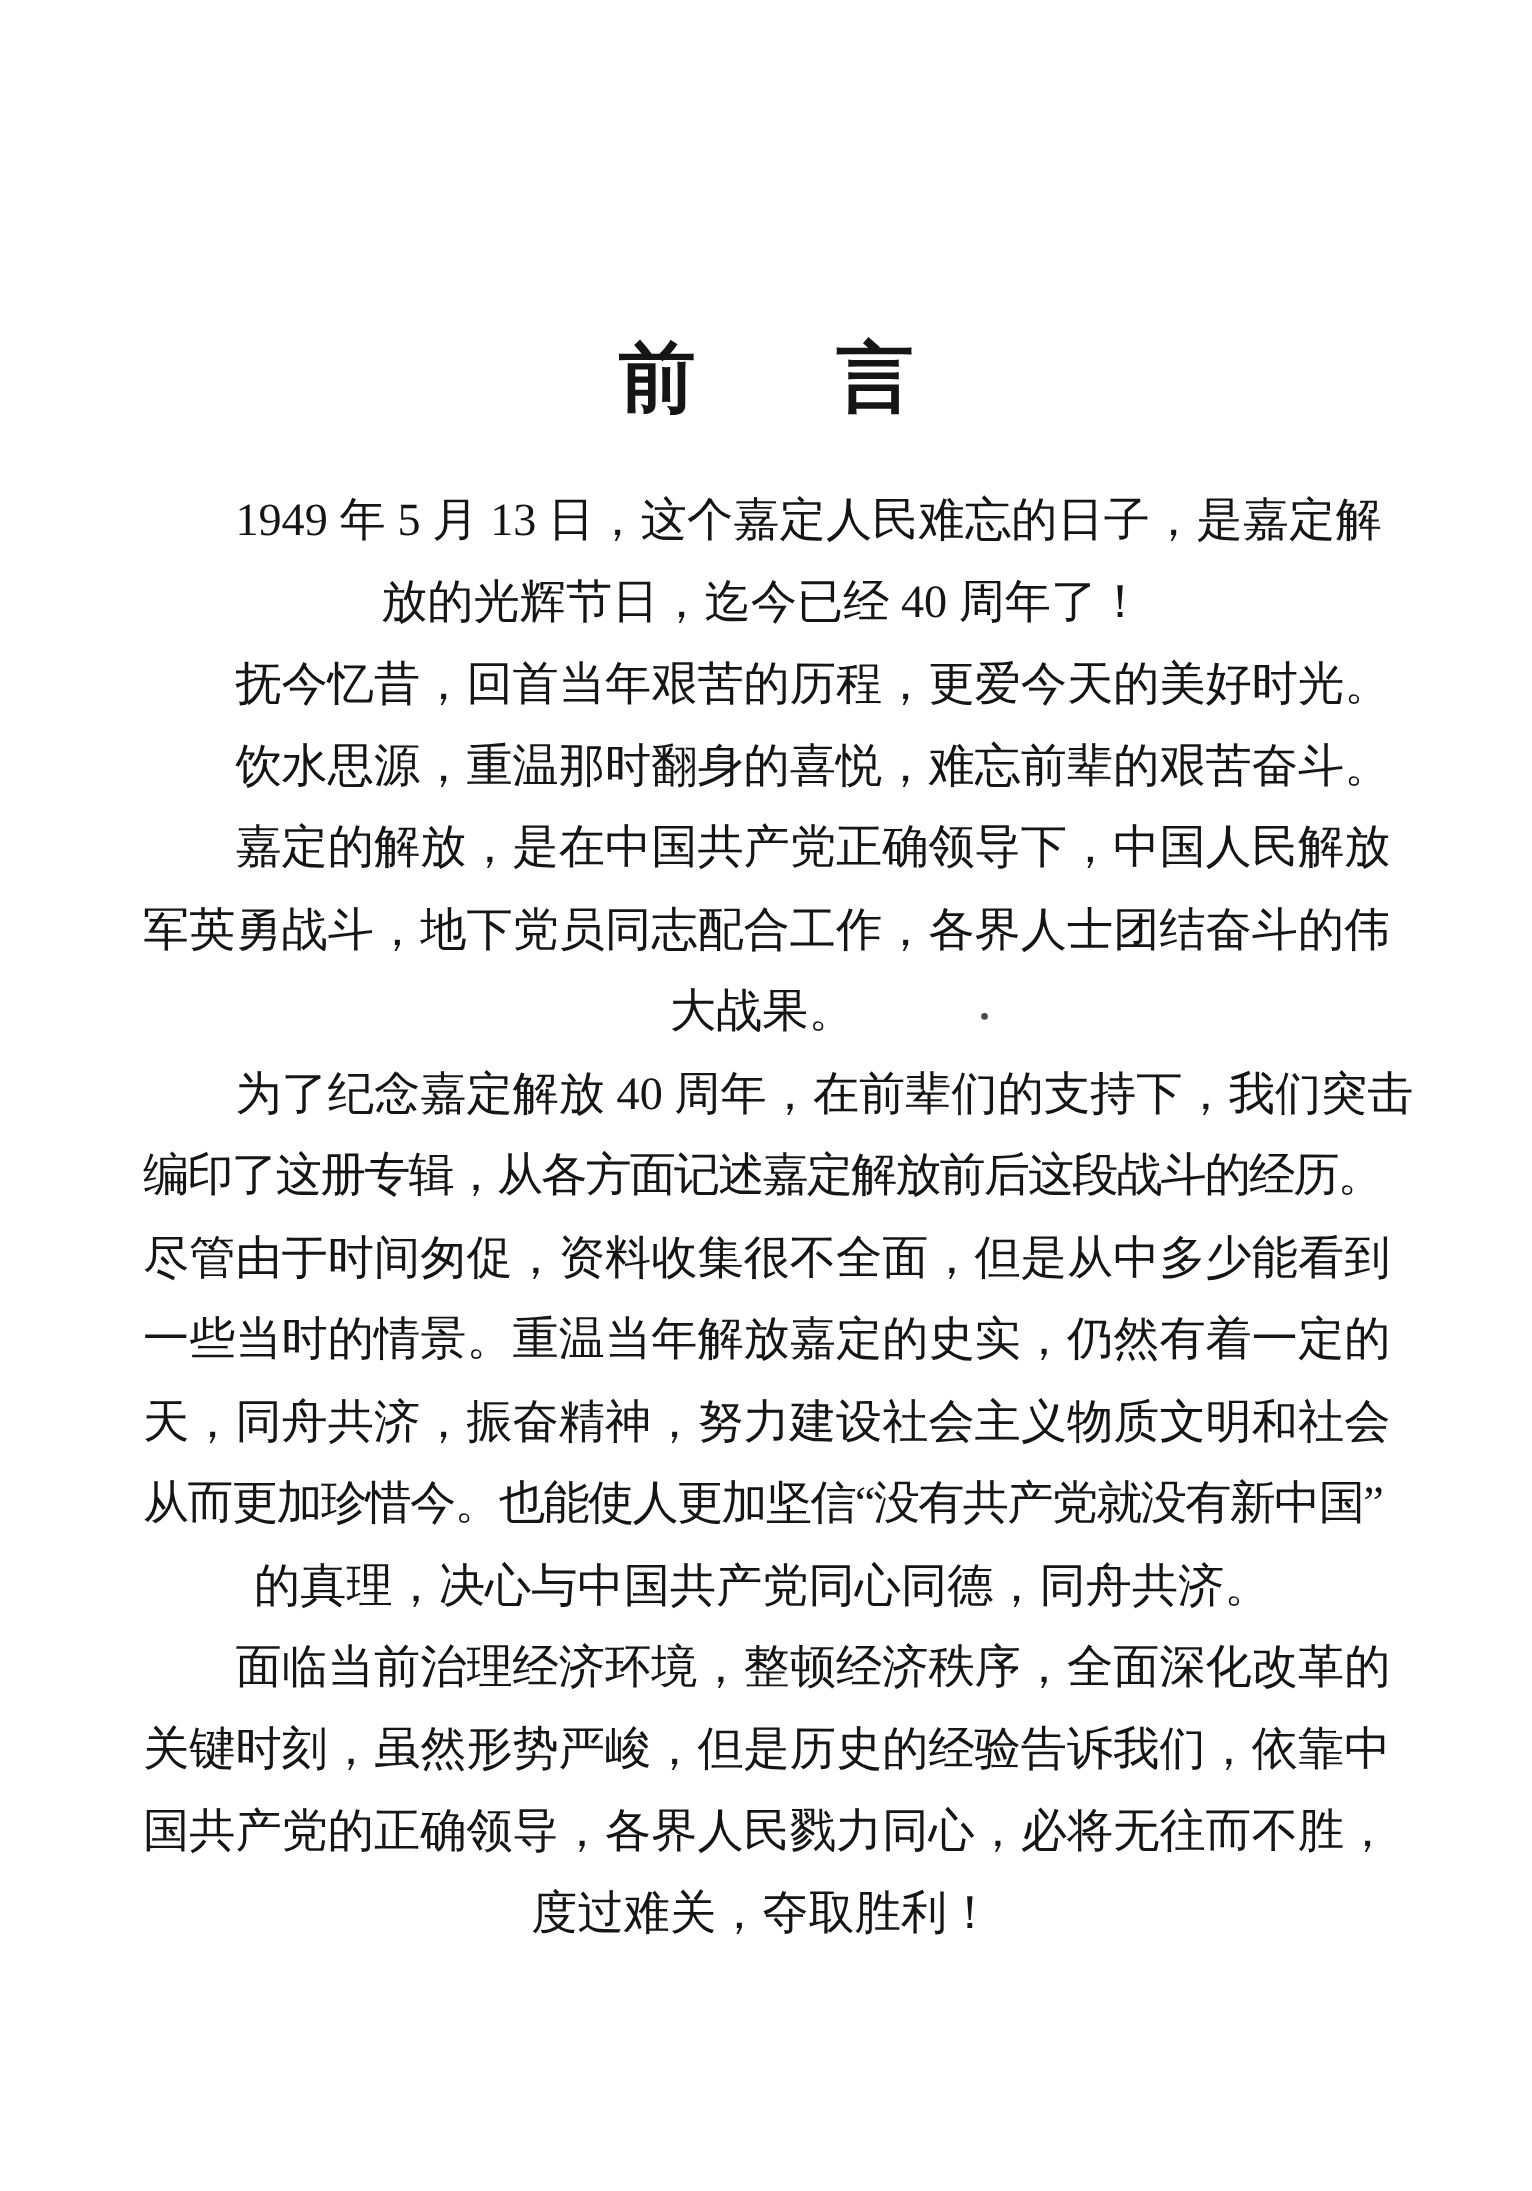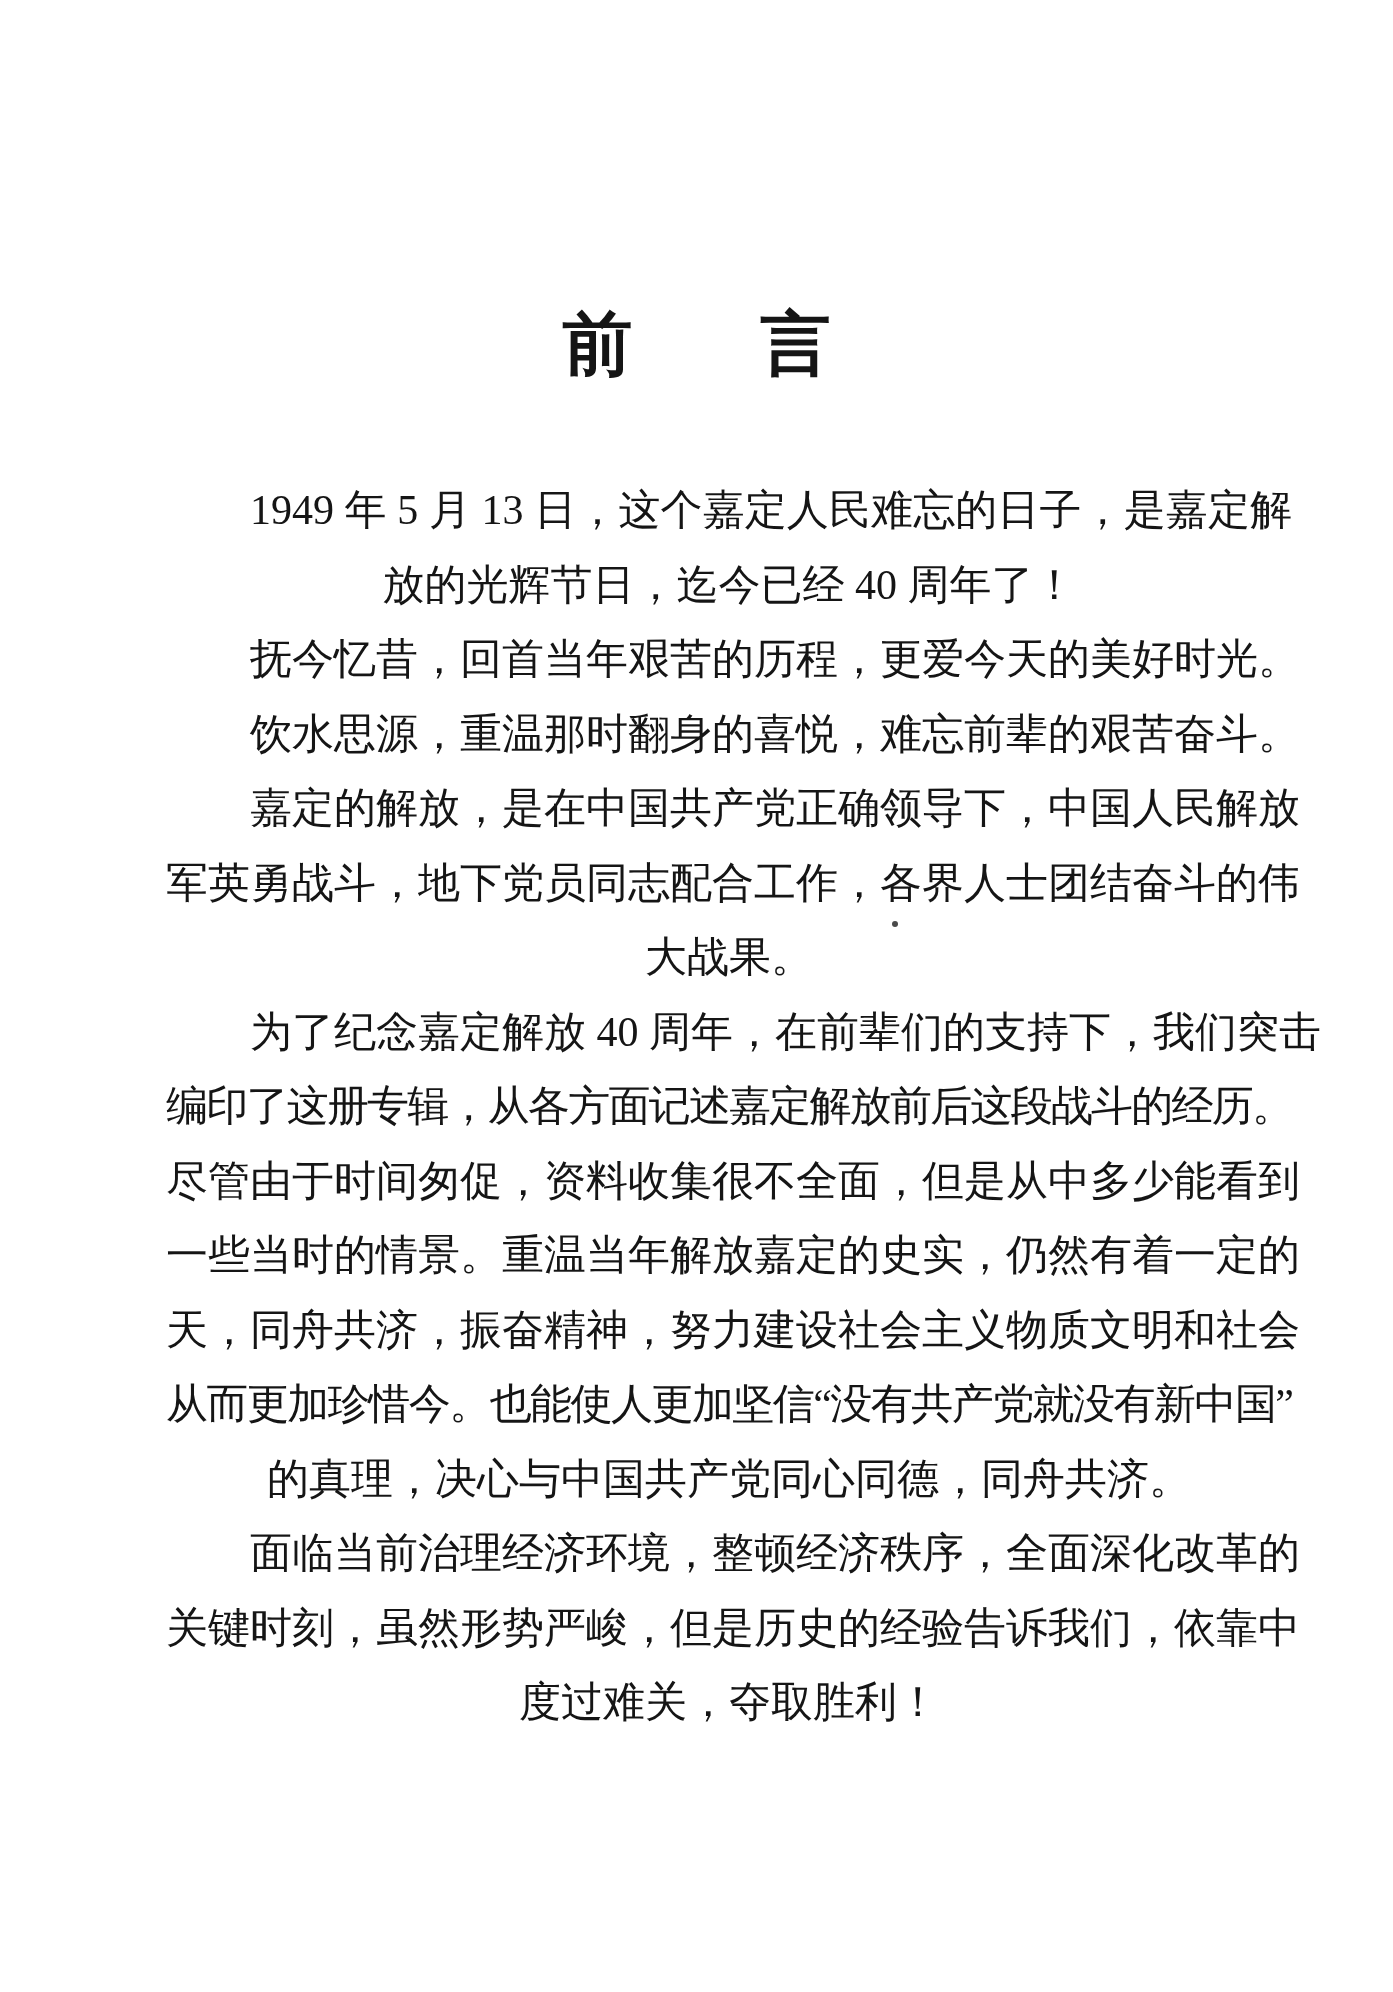--- a/index.html
+++ b/index.html
@@ -21,25 +21,24 @@
     justify-content: center;
     gap: 128px;
     font-size: 70px;
     font-weight: bold;
     line-height: 1;
     letter-spacing: 0;
   }
   .body-block {
     position: absolute;
     left: 130px;
-    top: 473px;
+    top: 436px;
     width: 1126px;
     font-size: 42px;
     line-height: 74.5px;
-    margin-left: 36px;
   }
   .line {
     height: 74.5px;
     white-space: nowrap;
     text-align: center;
   }
   .line.justify {
     text-align: justify;
     text-align-last: justify;
     -moz-text-align-last: justify;
@@ -78,18 +77,19 @@
       <div class="line">大战果。</div>
       <div class="line justify indent">为了纪念嘉定解放 40 周年，在前辈们的支持下，我们突击</div>
       <div class="line justify tight">编印了这册专辑，从各方面记述嘉定解放前后这段战斗的经历。</div>
       <div class="line justify">尽管由于时间匆促，资料收集很不全面，但是从中多少能看到</div>
       <div class="line justify">一些当时的情景。重温当年解放嘉定的史实，仍然有着一定的</div>
       <div class="line justify">天，同舟共济，振奋精神，努力建设社会主义物质文明和社会</div>
       <div class="line justify tight">从而更加珍惜今。也能使人更加坚信“没有共产党就没有新中国”</div>
       <div class="line">的真理，决心与中国共产党同心同德，同舟共济。</div>
       <div class="line justify indent">面临当前治理经济环境，整顿经济秩序，全面深化改革的</div>
       <div class="line justify">关键时刻，虽然形势严峻，但是历史的经验告诉我们，依靠中</div>
+      <div class="line justify">国共产党的正确领导，各界人民戮力同心，必将无往而不胜，</div>
       <div class="line">度过难关，夺取胜利！</div>
     </div>
 
   <div class="artifact-dot"></div>
 
 </div>
 
 </body></html>

